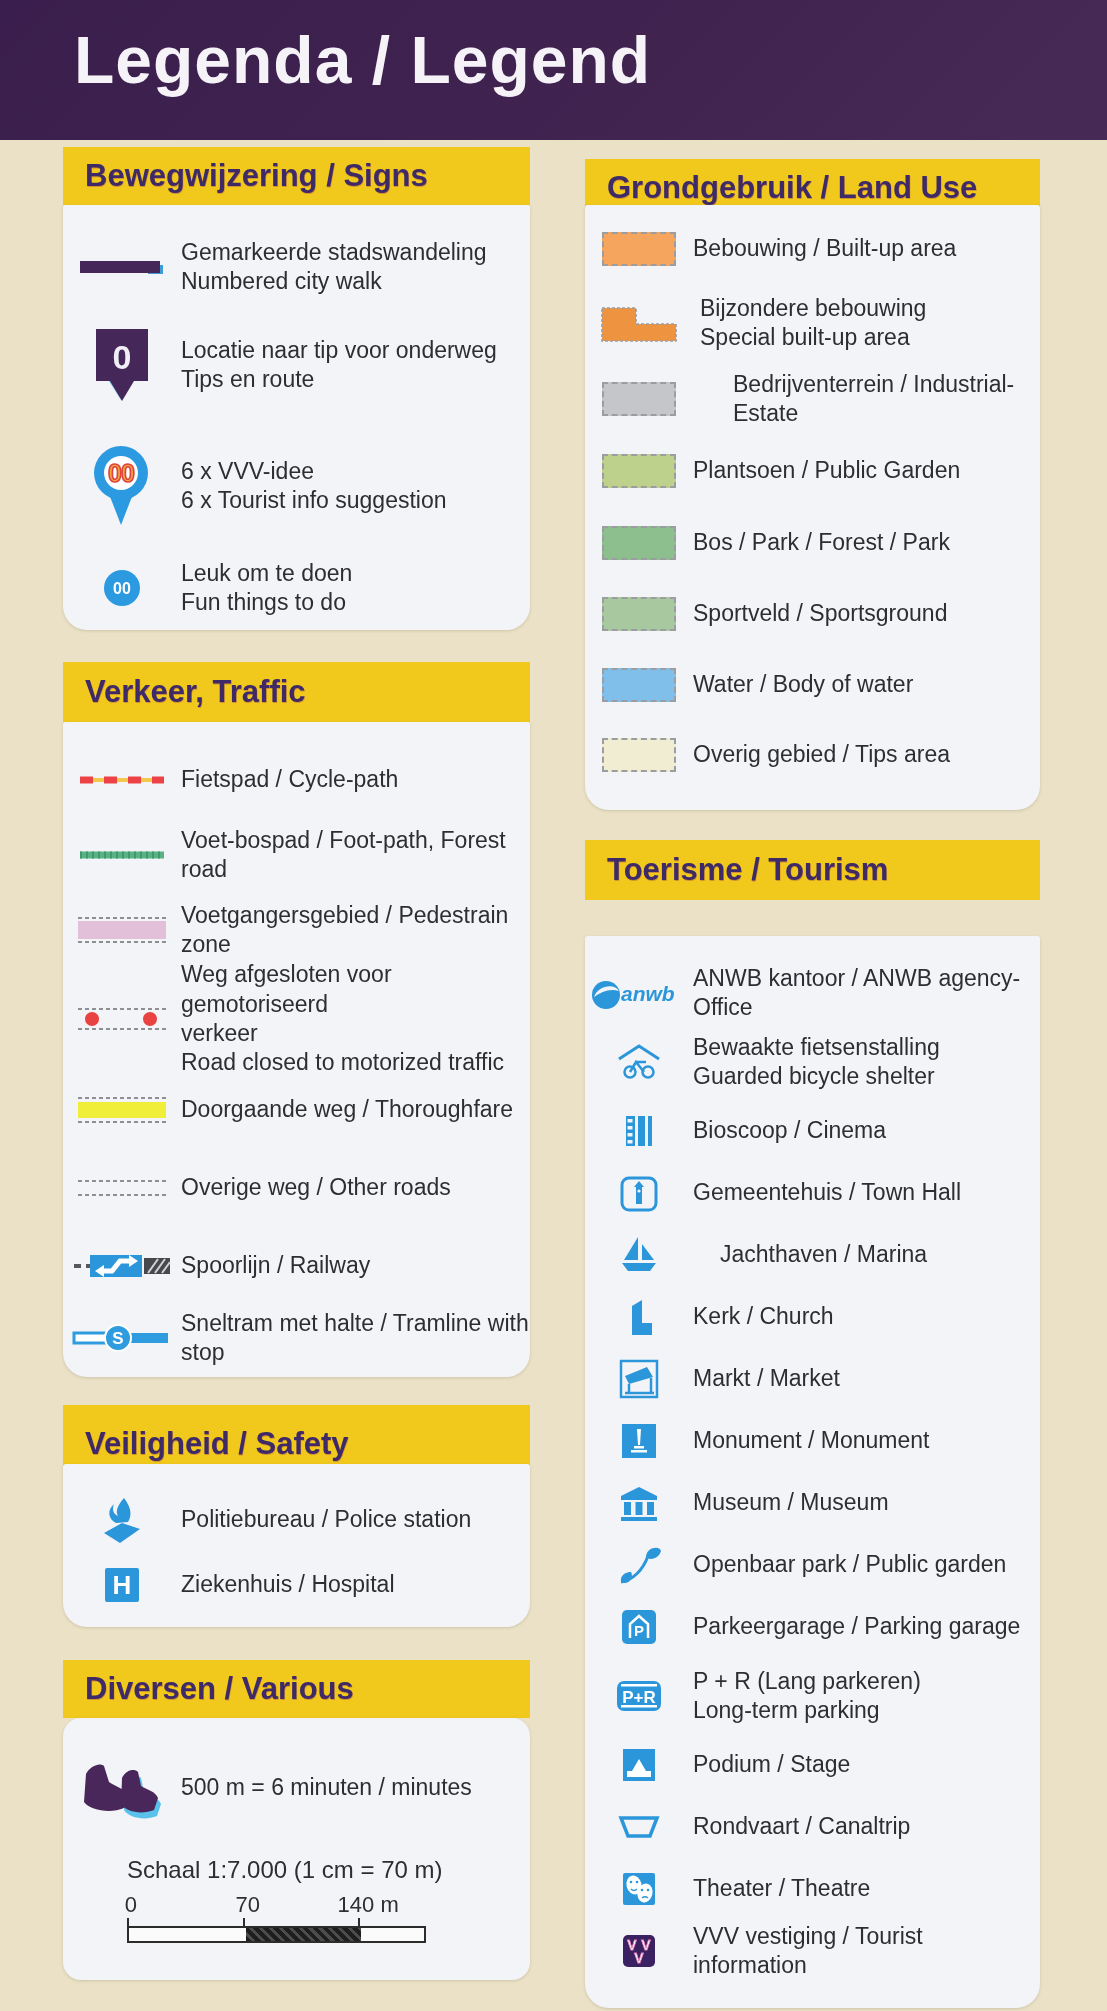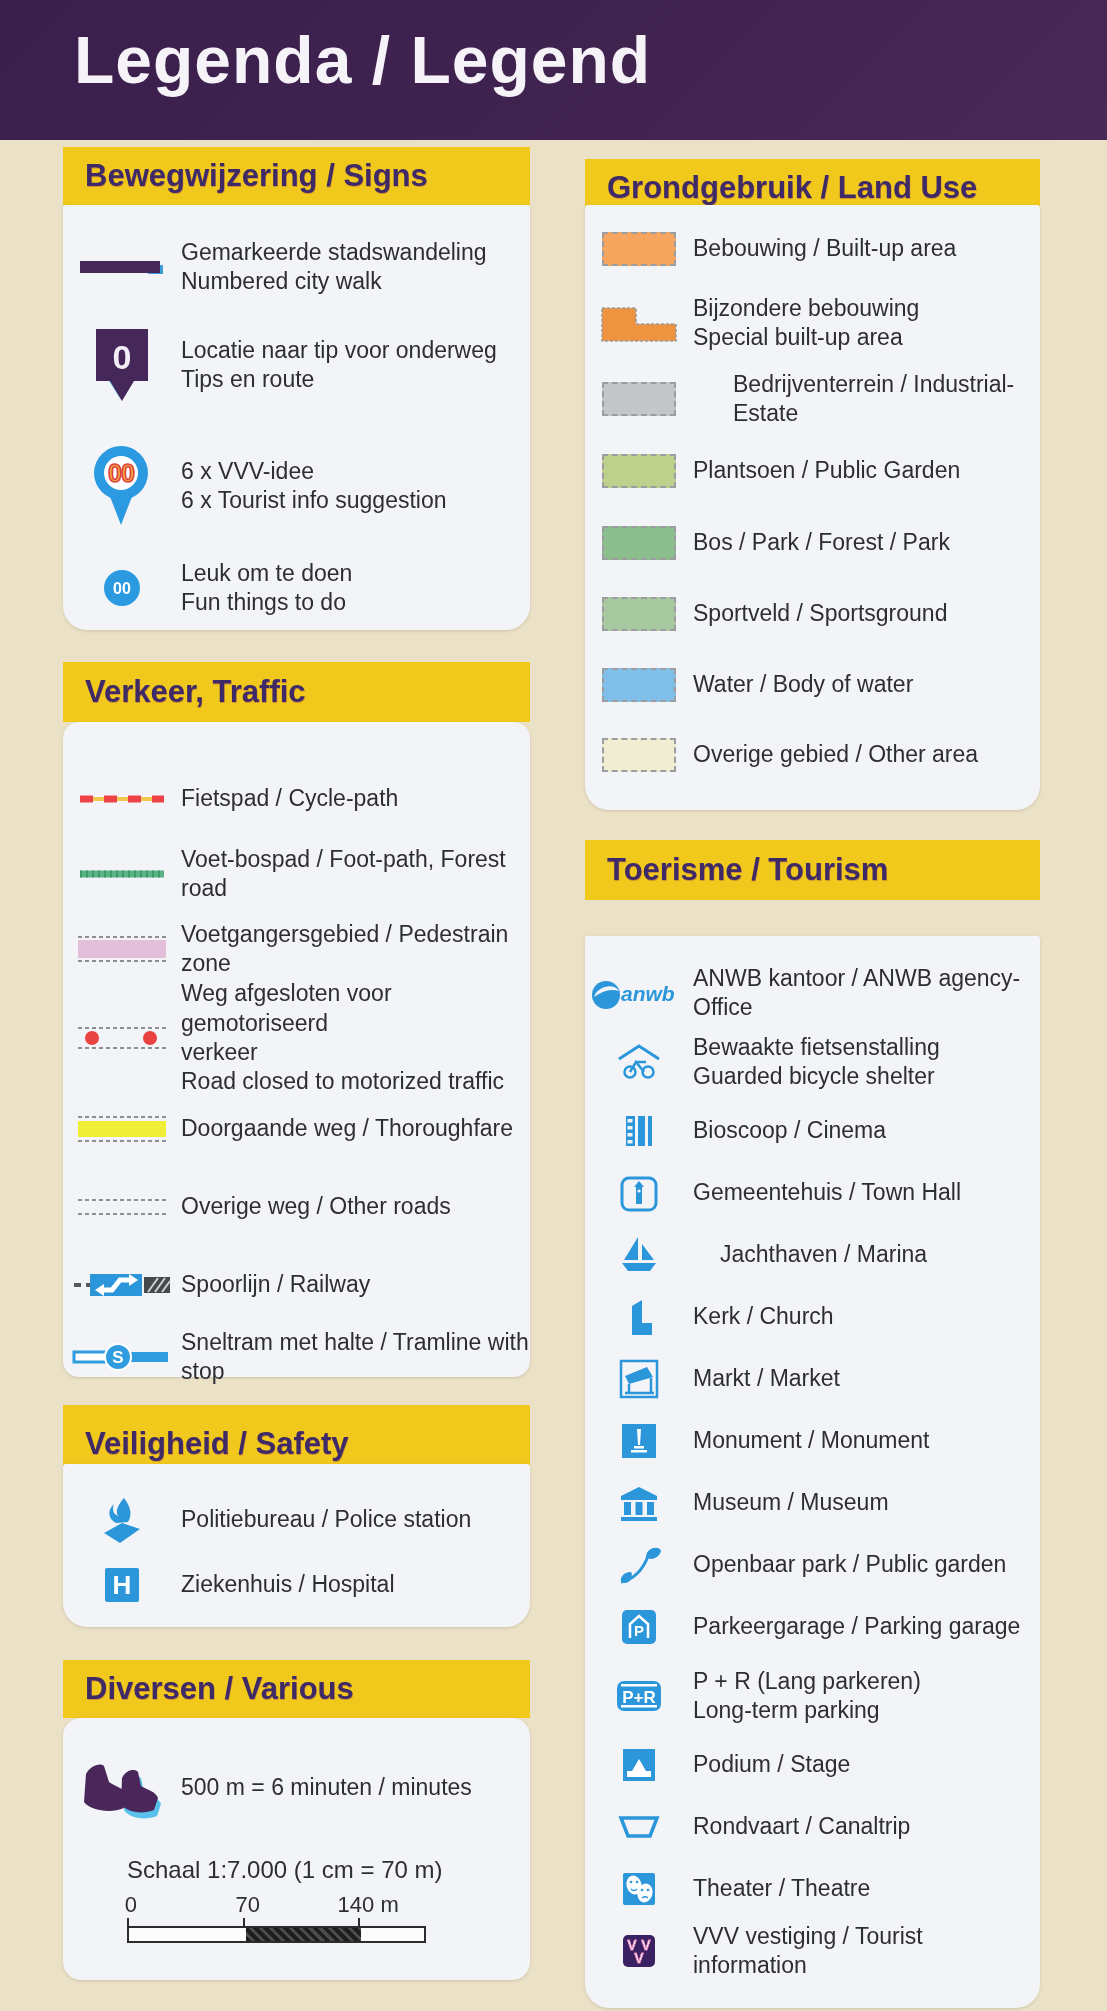--- a/index.html
+++ b/index.html
@@ -103,21 +103,21 @@
       <div class="txt">
         <div>Leuk om te doen</div>
         <div>Fun things to do</div>
       </div>
     </div>
   </div>
 
   <div class="sec-hdr col-l" style="top:662px;height:60px;">
     <span>Verkeer, Traffic</span>
   </div>
-  <div class="panel col-l" style="top:722px;height:655px;padding-top:40px;border-radius:16px;">
+  <div class="panel col-l" style="top:722px;height:655px;padding-top:21px;">
 
     <div class="r" style="height:74px;">
       <div class="sym sym-l">
         <svg width="92" height="14" viewBox="0 0 92 14">
           <line x1="4" y1="7" x2="88" y2="7" stroke="#f2c94c" stroke-width="4"></line>
           <line x1="4" y1="7" x2="88" y2="7" stroke="#ec4246" stroke-width="7" stroke-dasharray="13 11"></line>
         </svg>
       </div>
       <div class="txt">
         <div>Fietspad / Cycle-path</div>
@@ -296,21 +296,21 @@
 
     <div class="r" style="height:68px;">
       <div class="sym sym-r">
         <div class="swatch" style="background: rgb(246, 165, 95);"></div>
       </div>
       <div class="txt">
         <div>Bebouwing / Built-up area</div>
       </div>
     </div>
 
-    <div class="r" style="height:80px;">
+    <div class="r" style="height:80px;gap:7px;">
       <div class="sym sym-r">
         <svg width="78" height="42" viewBox="0 0 78 42">
           <polygon points="2,6 36,6 36,22 76,22 76,39 2,39" stroke="#9b9da1" stroke-width="1.6" stroke-dasharray="3 2" fill="#ee9440"></polygon>
         </svg>
       </div>
       <div class="txt">
         <div>Bijzondere bebouwing</div>
         <div>Special built-up area</div>
       </div>
     </div>
@@ -358,21 +358,21 @@
       <div class="txt">
         <div>Water / Body of water</div>
       </div>
     </div>
 
     <div class="r" style="height:68px;">
       <div class="sym sym-r">
         <div class="swatch" style="background: rgb(241, 237, 211);"></div>
       </div>
       <div class="txt">
-        <div>Overige gebied / Other area</div>
+        <div>Overig gebied / Tips area</div>
       </div>
     </div>
   </div>
 
   <div class="sec-hdr col-r" style="top:840px;height:60px;">
     <span>Toerisme / Tourism</span>
   </div>
   <div class="panel col-r" style="top:900px;height:1072px;padding-top:26px;margin-top:36px;">
 
     <div class="r" style="height:62px;">

